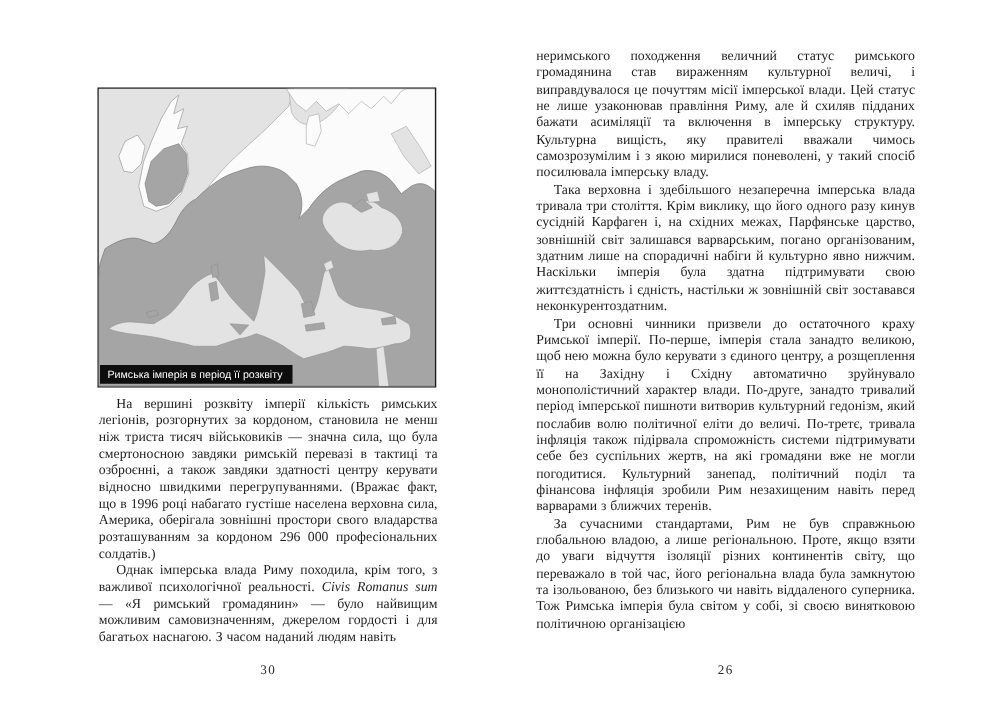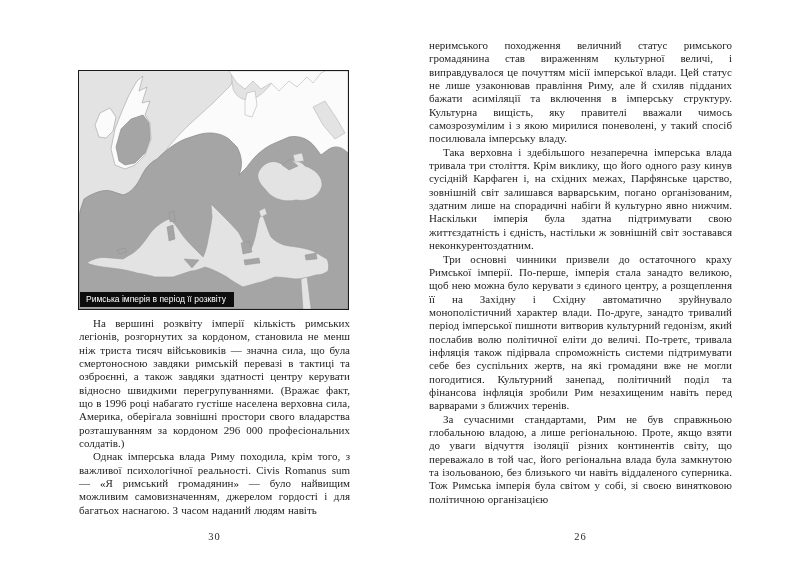--- a/index.html
+++ b/index.html
@@ -1,21 +1,21 @@
 <!DOCTYPE html>
 <html><head>
 <meta charset="utf-8">
 <style>
   html,body{margin:0;padding:0;width:800px;height:577px;background:#ffffff;overflow:hidden;
     font-family:"Liberation Serif","DejaVu Serif",serif;}
   .col{position:absolute;}
   .bodytext p{margin:0;text-align:justify;font-size:11px;line-height:13.35px;color:#1e1e1e;
     word-spacing:0.4px;}
   .bodytext p.ind{text-indent:14px;}
-  .it{}
+  .it{font-style:italic;}
   #left-text{left:79px;top:317px;width:271px;}
   #right-text{left:429px;top:39px;width:303px;}
   .pagenum{position:absolute;top:531px;text-align:center;font-size:10.5px;letter-spacing:1px;color:#2a2a2a;}
   #pagenum-left{left:79px;width:271px;}
   #pagenum-right{left:429px;width:303px;}
   #map-figure{position:absolute;left:78px;top:58px;width:269px;height:238px;border:1.5px solid #1b1b1b;
     box-sizing:content-box;background:#e3e3e3;margin-top:12px;}
   #map-figure svg{display:block;width:269px;height:238px;}
   #map-caption{position:absolute;left:1px;bottom:2px;background:#0d0d0d;color:#ffffff;
     font-family:"Liberation Sans","DejaVu Sans",sans-serif;font-size:8.5px;line-height:9px;

